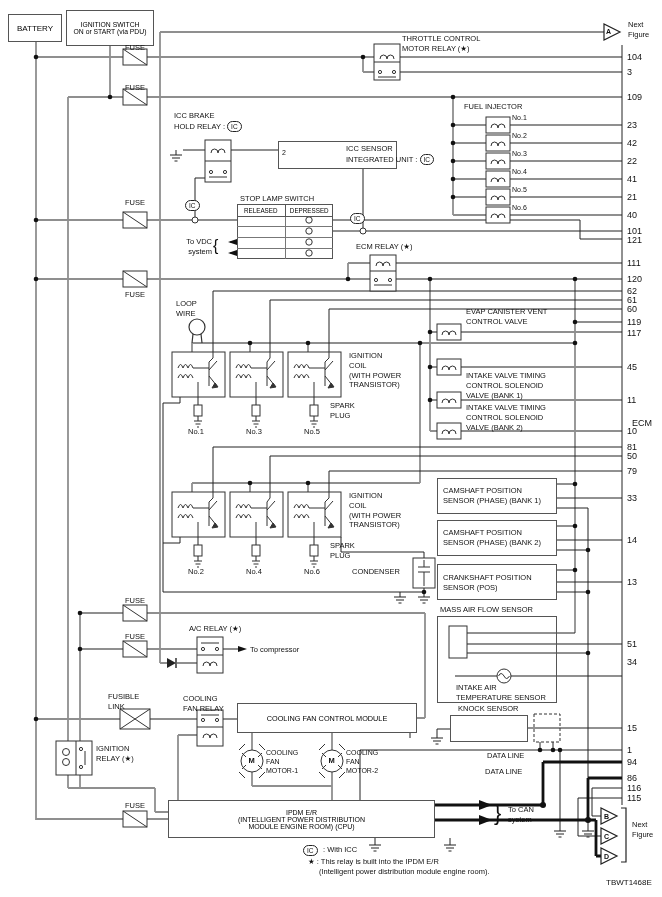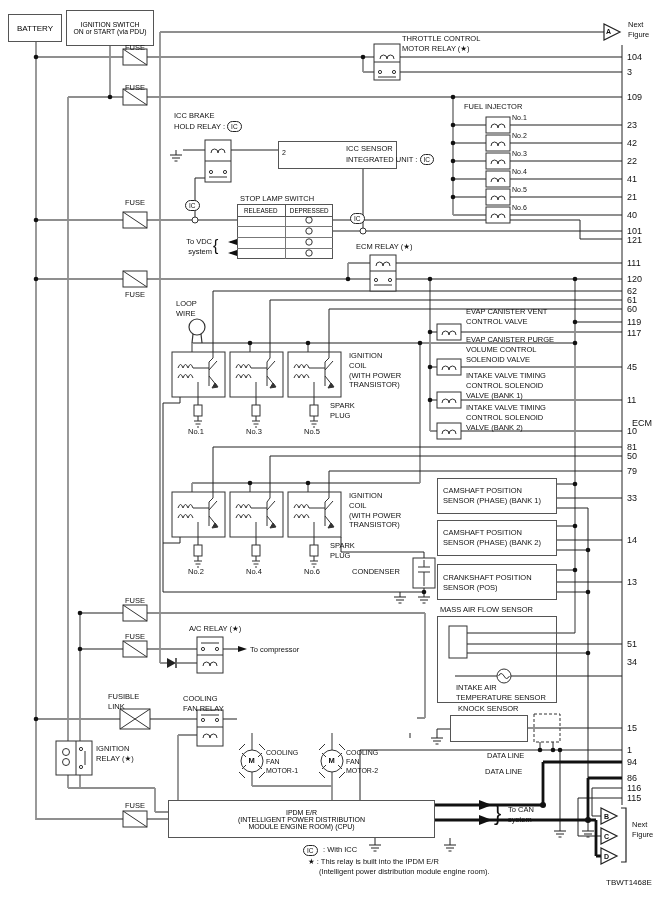--- a/index.html
+++ b/index.html
@@ -348,20 +348,23 @@
   <span>IGNITION SWITCH</span>
       <span>ON or START (via PDU)</span>
     </div>
 <div class="box" style="left:278px;top:141px;width:119px;height:28px;"></div>
 <div class="box" style="left:237px;top:204px;width:96px;height:55px;"></div>
 <div class="box" style="left:437px;top:478px;width:120px;height:36px;"></div>
 <div class="box" style="left:437px;top:520px;width:120px;height:36px;"></div>
 <div class="box" style="left:437px;top:564px;width:120px;height:36px;"></div>
 <div class="box" style="left:437px;top:616px;width:120px;height:87px;"></div>
 <div class="box" style="left:450px;top:715px;width:78px;height:27px;"></div>
+<div class="box cbox" style="left:237px;top:703px;width:180px;height:30px;font-size:7.3px;">
+      <span>COOLING FAN CONTROL MODULE</span>
+    </div>
 <div class="box cbox" style="left:168px;top:800px;width:267px;height:38px;font-size:7px;">
   <span>IPDM E/R</span>
       <span>(INTELLIGENT POWER DISTRIBUTION</span>
       <span>MODULE ENGINE ROOM) (CPU)</span>
     </div>
 
 <div class="tblhead" style="left:237px;top:204px;">
   <div>RELEASED</div>
       <div>DEPRESSED</div>
 </div>
@@ -453,25 +456,20 @@
   <div>SPARK</div>
       <div>PLUG</div>
     </div>
 <div class="lbl" style="left:188px;top:567px;">No.2</div>
 <div class="lbl" style="left:246px;top:567px;">No.4</div>
 <div class="lbl" style="left:304px;top:567px;">No.6</div>
 
 <div class="lbl" style="left:466px;top:307px;">
   <div>EVAP CANISTER VENT</div>
       <div>CONTROL VALVE</div>
-    </div>
-<div class="lbl" style="left:466px;top:335px;">
-  <div>EVAP CANISTER PURGE</div>
-      <div>VOLUME CONTROL</div>
-      <div>SOLENOID VALVE</div>
     </div>
 <div class="lbl" style="left:466px;top:371px;">
   <div>INTAKE VALVE TIMING</div>
       <div>CONTROL SOLENOID</div>
       <div>VALVE (BANK 1)</div>
     </div>
 <div class="lbl" style="left:466px;top:403px;">
   <div>INTAKE VALVE TIMING</div>
       <div>CONTROL SOLENOID</div>
       <div>VALVE (BANK 2)</div>

